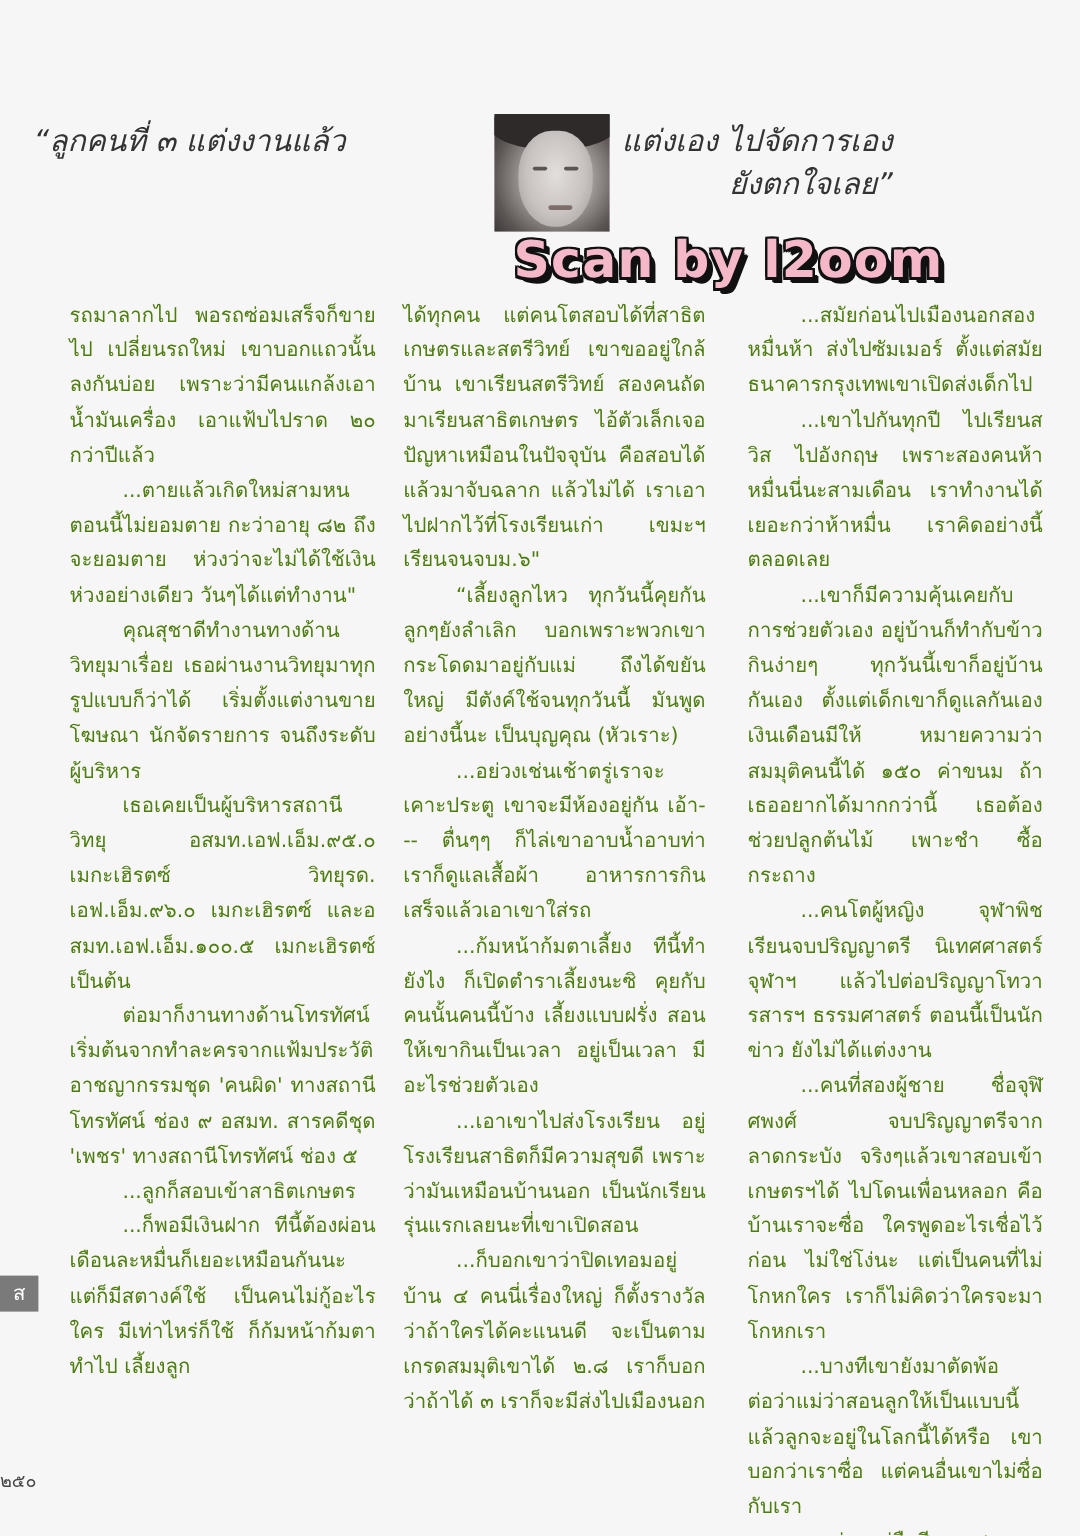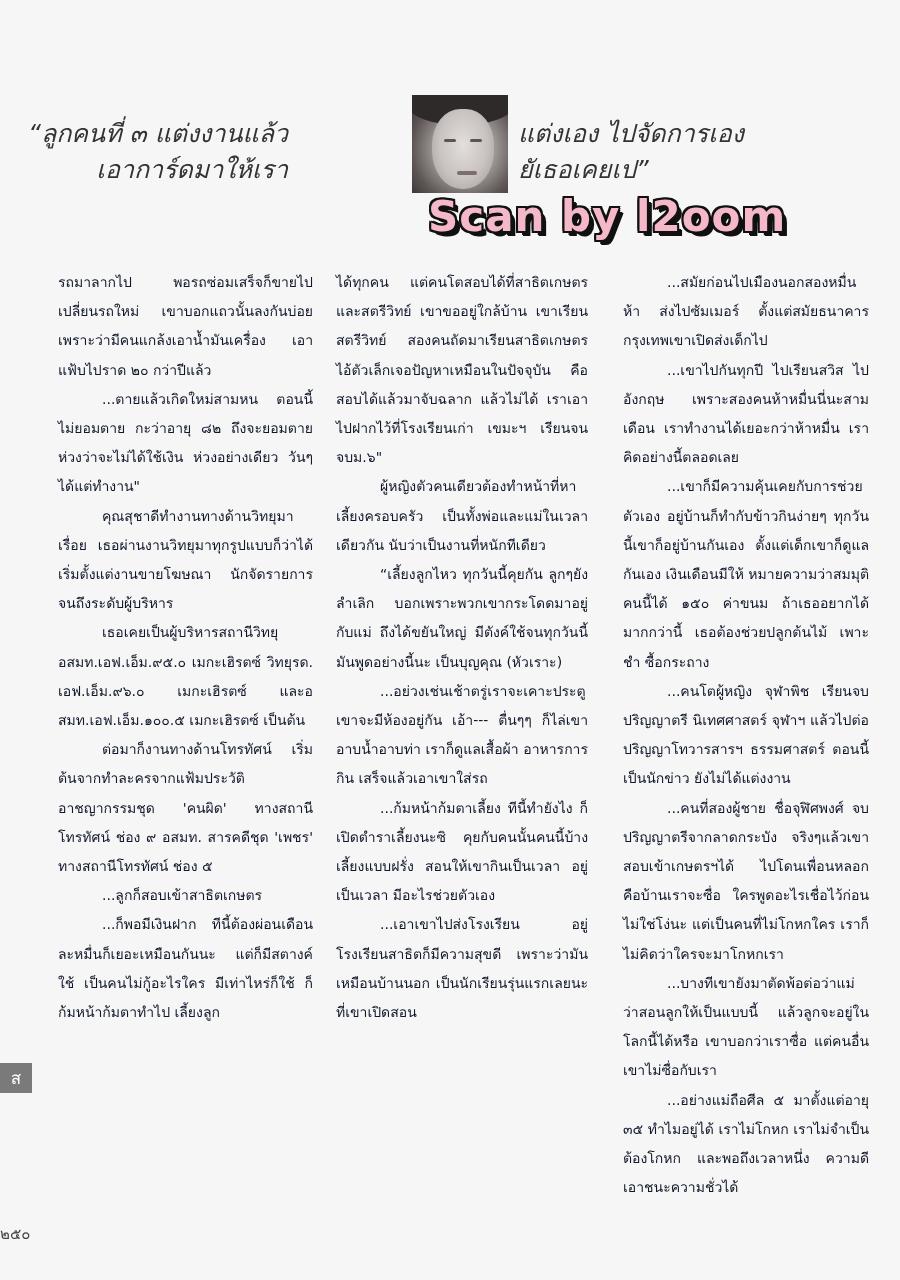--- a/index.html
+++ b/index.html
@@ -4,31 +4,31 @@
   <style>
     html, body { margin: 0; padding: 0; }
     body {
       width: 900px; height: 1280px;
       background: #f7f6f6;
       position: relative; overflow: hidden;
       font-family: "DejaVu Sans", sans-serif;
       color: #3a3a3a;
     }
     .pull-quote {
-      position: absolute; top: 116px; left: 0; width: 780px; height: 100px;
+      position: absolute; top: 100px; left: 0; width: 780px; height: 100px;
     }
     .pq-left {
       position: absolute; right: 492px; top: 0;
       text-align: right;
       font-style: italic; font-size: 25px; line-height: 36px;
       color: #333;
     }
     .pq-right {
       position: absolute; left: 518px; top: 0;
-      text-align: left;
+      text-align: right;
       font-style: italic; font-size: 25px; line-height: 36px;
       color: #333;
     }
     .portrait {
       position: absolute; left: 412px; top: 95px; width: 96px; height: 98px;
       background: radial-gradient(ellipse at 55% 55%, #d8d2d0 0%, #a9a3a1 35%, #5e5756 70%, #2f2b2b 100%);
       overflow: hidden;
     }
     .portrait .face {
       position: absolute; left: 20px; top: 14px; width: 62px; height: 80px;
@@ -46,23 +46,23 @@
     .watermark {
       position: absolute; left: 428px; top: 192px;
       font-family: "DejaVu Sans", sans-serif;
       font-weight: bold; font-size: 42px; letter-spacing: 1px;
       color: #f5b8c8;
       text-shadow: -2px -2px 0 #111, 2px -2px 0 #111, -2px 2px 0 #111, 2px 2px 0 #111,
                    0 -2px 0 #111, 0 2px 0 #111, -2px 0 0 #111, 2px 0 0 #111,
                    4px 4px 0 #111, 5px 5px 0 #111;
     }
     .column {
-      position: absolute; top: 268px;
-      font-size: 14px; line-height: 29.2px;
-      color: #0f172a;
+      position: absolute; top: 249px;
+      font-size: 17px; line-height: 29.2px;
+      color: #4d7c0f;
       text-align: justify;
     }
     .column.c1 { left: 58px; width: 255px; }
     .column.c2 { left: 336px; width: 252px; }
     .column.c3 { left: 623px; width: 246px; }
     .column p { margin: 0; text-indent: 0; }
     .column p.indent { text-indent: 44px; }
     .column p.cont { text-indent: 0; }
     .section-tab {
       position: absolute; left: 0; top: 1063px; width: 32px; height: 30px;
@@ -73,25 +73,24 @@
       position: absolute; left: 0; width: 788px; top: 1222px;
       text-align: left; font-size: 15px; color: #444;
     }
   </style>
 </head>
 <body>
 
 <div class="pull-quote">
   <div class="pq-left">
     <div>“ลูกคนที่ ๓ แต่งงานแล้ว</div>
-    <div>เอาการ์ดมาให้เรา</div>
   </div>
   <div class="pq-right">
     <div>แต่งเอง ไปจัดการเอง</div>
-    <div>ยัเธอเคยเป”</div>
+    <div>ยังตกใจเลย”</div>
   </div>
 </div>
 
 <div class="portrait">
   <div class="hair"></div>
   <div class="face"></div>
   <div class="eye l"></div>
   <div class="eye r"></div>
   <div class="mouth"></div>
 </div>
@@ -103,25 +102,25 @@
   <p class="indent">...ตายแล้วเกิดใหม่สามหน ตอนนี้ไม่ยอมตาย กะว่าอายุ ๘๒ ถึงจะยอมตาย ห่วงว่าจะไม่ได้ใช้เงิน ห่วงอย่างเดียว วันๆได้แต่ทำงาน"</p>
   <p class="indent">คุณสุชาดีทำงานทางด้านวิทยุมาเรื่อย เธอผ่านงานวิทยุมาทุกรูปแบบก็ว่าได้ เริ่มตั้งแต่งานขายโฆษณา นักจัดรายการ จนถึงระดับผู้บริหาร</p>
   <p class="indent">เธอเคยเป็นผู้บริหารสถานีวิทยุ อสมท.เอฟ.เอ็ม.๙๕.๐ เมกะเฮิรตซ์ วิทยุรด. เอฟ.เอ็ม.๙๖.๐ เมกะเฮิรตซ์ และอสมท.เอฟ.เอ็ม.๑๐๐.๕ เมกะเฮิรตซ์ เป็นต้น</p>
   <p class="indent">ต่อมาก็งานทางด้านโทรทัศน์ เริ่มต้นจากทำละครจากแฟ้มประวัติอาชญากรรมชุด 'คนผิด' ทางสถานีโทรทัศน์ ช่อง ๙ อสมท. สารคดีชุด 'เพชร' ทางสถานีโทรทัศน์ ช่อง ๕</p>
   <p class="indent">...ลูกก็สอบเข้าสาธิตเกษตร</p>
   <p class="indent">...ก็พอมีเงินฝาก ทีนี้ต้องผ่อนเดือนละหมื่นก็เยอะเหมือนกันนะ แต่ก็มีสตางค์ใช้ เป็นคนไม่กู้อะไรใคร มีเท่าไหร่ก็ใช้ ก็ก้มหน้าก้มตาทำไป เลี้ยงลูก</p>
 </div>
 
 <div class="column c2">
   <p class="cont">ได้ทุกคน แต่คนโตสอบได้ที่สาธิตเกษตรและสตรีวิทย์ เขาขออยู่ใกล้บ้าน เขาเรียนสตรีวิทย์ สองคนถัดมาเรียนสาธิตเกษตร ไอ้ตัวเล็กเจอปัญหาเหมือนในปัจจุบัน คือสอบได้แล้วมาจับฉลาก แล้วไม่ได้ เราเอาไปฝากไว้ที่โรงเรียนเก่า เขมะฯ เรียนจนจบม.๖"</p>
-  <p class="indent">ผู้หญิงตัวคนเดียวต้องทำหน้าที่หาเลี้ยงครอบครัว เป็นทั้งพ่อและแม่ในเวลาเดียวกัน นับว่าเป็นงานที่หนักทีเดียว</p>
   <p class="indent">“เลี้ยงลูกไหว ทุกวันนี้คุยกัน ลูกๆยังลำเลิก บอกเพราะพวกเขากระโดดมาอยู่กับแม่ ถึงได้ขยันใหญ่ มีตังค์ใช้จนทุกวันนี้ มันพูดอย่างนี้นะ เป็นบุญคุณ (หัวเราะ)</p>
   <p class="indent">...อย่วงเช่นเช้าตรู่เราจะเคาะประตู เขาจะมีห้องอยู่กัน เอ้า--- ตื่นๆๆ ก็ไล่เขาอาบน้ำอาบท่า เราก็ดูแลเสื้อผ้า อาหารการกิน เสร็จแล้วเอาเขาใส่รถ</p>
   <p class="indent">...ก้มหน้าก้มตาเลี้ยง ทีนี้ทำยังไง ก็เปิดตำราเลี้ยงนะซิ คุยกับคนนั้นคนนี้บ้าง เลี้ยงแบบฝรั่ง สอนให้เขากินเป็นเวลา อยู่เป็นเวลา มีอะไรช่วยตัวเอง</p>
   <p class="indent">...เอาเขาไปส่งโรงเรียน อยู่โรงเรียนสาธิตก็มีความสุขดี เพราะว่ามันเหมือนบ้านนอก เป็นนักเรียนรุ่นแรกเลยนะที่เขาเปิดสอน</p>
+  <p class="indent">...ก็บอกเขาว่าปิดเทอมอยู่บ้าน ๔ คนนี่เรื่องใหญ่ ก็ตั้งรางวัลว่าถ้าใครได้คะแนนดี จะเป็นตามเกรดสมมุติเขาได้ ๒.๘ เราก็บอกว่าถ้าได้ ๓ เราก็จะมีส่งไปเมืองนอก</p>
 </div>
 
 <div class="column c3">
   <p class="indent">...สมัยก่อนไปเมืองนอกสองหมื่นห้า ส่งไปซัมเมอร์ ตั้งแต่สมัยธนาคารกรุงเทพเขาเปิดส่งเด็กไป</p>
   <p class="indent">...เขาไปกันทุกปี ไปเรียนสวิส ไปอังกฤษ เพราะสองคนห้าหมื่นนี่นะสามเดือน เราทำงานได้เยอะกว่าห้าหมื่น เราคิดอย่างนี้ตลอดเลย</p>
   <p class="indent">...เขาก็มีความคุ้นเคยกับการช่วยตัวเอง อยู่บ้านก็ทำกับข้าวกินง่ายๆ ทุกวันนี้เขาก็อยู่บ้านกันเอง ตั้งแต่เด็กเขาก็ดูแลกันเอง เงินเดือนมีให้ หมายความว่าสมมุติคนนี้ได้ ๑๕๐ ค่าขนม ถ้าเธออยากได้มากกว่านี้ เธอต้องช่วยปลูกต้นไม้ เพาะชำ ซื้อกระถาง</p>
   <p class="indent">...คนโตผู้หญิง จุฬาพิช เรียนจบปริญญาตรี นิเทศศาสตร์ จุฬาฯ แล้วไปต่อปริญญาโทวารสารฯ ธรรมศาสตร์ ตอนนี้เป็นนักข่าว ยังไม่ได้แต่งงาน</p>
   <p class="indent">...คนที่สองผู้ชาย ชื่อจุฬิศพงศ์ จบปริญญาตรีจากลาดกระบัง จริงๆแล้วเขาสอบเข้าเกษตรฯได้ ไปโดนเพื่อนหลอก คือบ้านเราจะซื่อ ใครพูดอะไรเชื่อไว้ก่อน ไม่ใช่โง่นะ แต่เป็นคนที่ไม่โกหกใคร เราก็ไม่คิดว่าใครจะมาโกหกเรา</p>
   <p class="indent">...บางทีเขายังมาตัดพ้อต่อว่าแม่ว่าสอนลูกให้เป็นแบบนี้ แล้วลูกจะอยู่ในโลกนี้ได้หรือ เขาบอกว่าเราซื่อ แต่คนอื่นเขาไม่ซื่อกับเรา</p>
   <p class="indent">...อย่างแม่ถือศีล ๕ มาตั้งแต่อายุ ๓๕ ทำไมอยู่ได้ เราไม่โกหก เราไม่จำเป็นต้องโกหก และพอถึงเวลาหนึ่ง ความดีเอาชนะความชั่วได้</p>

